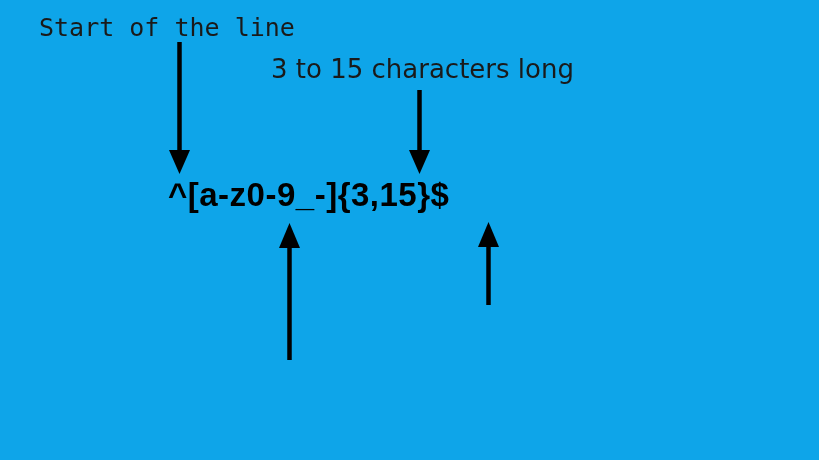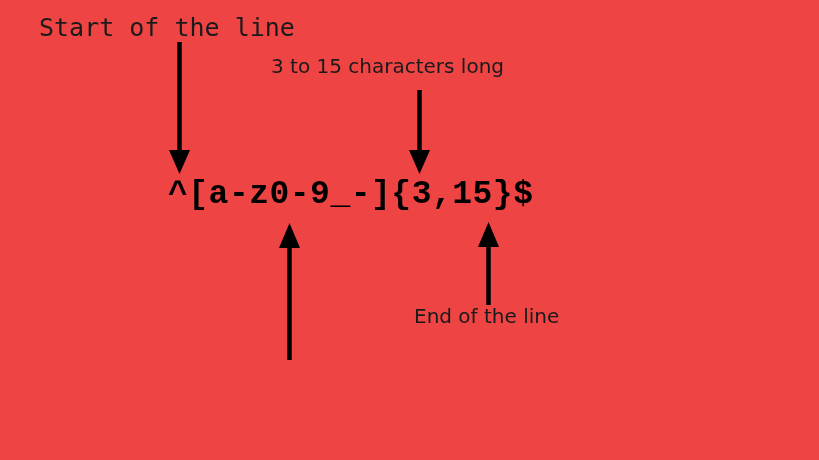--- a/index.html
+++ b/index.html
@@ -9,44 +9,44 @@
     background: #ffffff;
   }
   body {
     font-family: "DejaVu Sans", sans-serif;
     color: #000000;
   }
   #canvas {
     position: relative;
     width: 819px;
     height: 460px;
-    background: #ef4444;
+    background: #0ea5e9;
     overflow: hidden;
   }
   .label {
     position: absolute;
     white-space: nowrap;
     color: #1a1a1a;
     line-height: 1;
     user-select: none;
   }
   .label-mono {
     font-family: "DejaVu Sans Mono", "Liberation Mono", monospace;
     font-size: 25px;
     letter-spacing: 0px;
   }
   .label-sans {
     font-family: "DejaVu Sans", "Liberation Sans", sans-serif;
-    font-size: 20px;
+    font-size: 26px;
   }
   #regex-expression {
     position: absolute;
     left: 168px;
     top: 178px;
-    font-family: Liberation Mono, monospace;
+    font-family: Liberation Sans, sans-serif;
     font-weight: bold;
     font-size: 33px;
     letter-spacing: 0.5px;
     color: #000000;
     white-space: pre;
     line-height: 1;
   }
   #label-start-of-line  { left: 39px;  top: 15px;  }
   #label-length        { left: 271px; top: 56px;  }
   #label-end-of-line   { left: 414px; top: 306px; }
@@ -64,21 +64,20 @@
 <body>
 
 <div id="canvas">
 
   <div class="label label-mono" id="label-start-of-line">Start of the line</div>
 
   <div class="label label-sans" id="label-length">3 to 15 characters long</div>
 
   <div id="regex-expression">^[a-z0-9_-]{3,15}$</div>
 
-  <div class="label label-sans" id="label-end-of-line">End of the line</div>
 
 
   <svg class="arrow-layer" viewBox="0 0 819 460" width="819" height="460">
 
     <g>
       <line x1="179.5" y1="42" x2="179.5" y2="158" stroke="#000000" stroke-width="4.5"></line>
       <polygon points="179.5,174 169,150 190,150" fill="#000000"></polygon>
     </g>
 
     <g>

